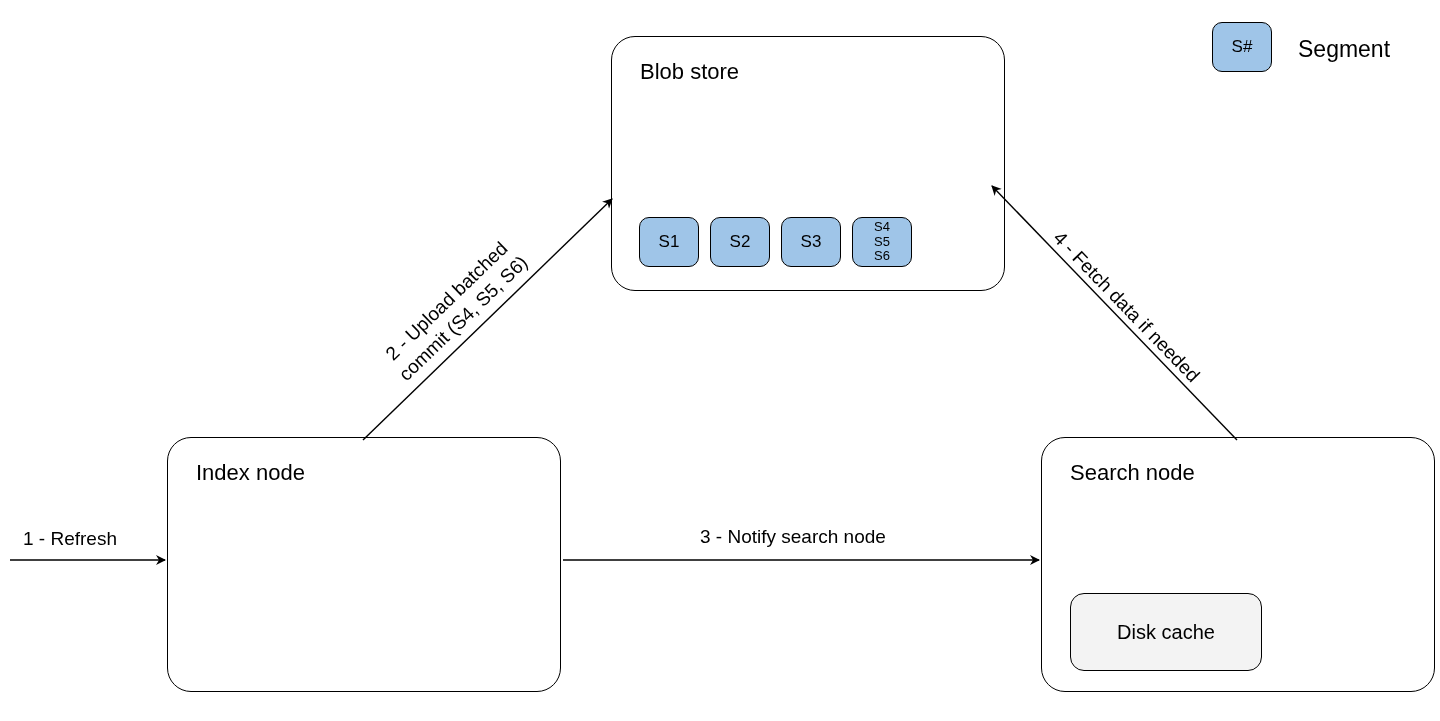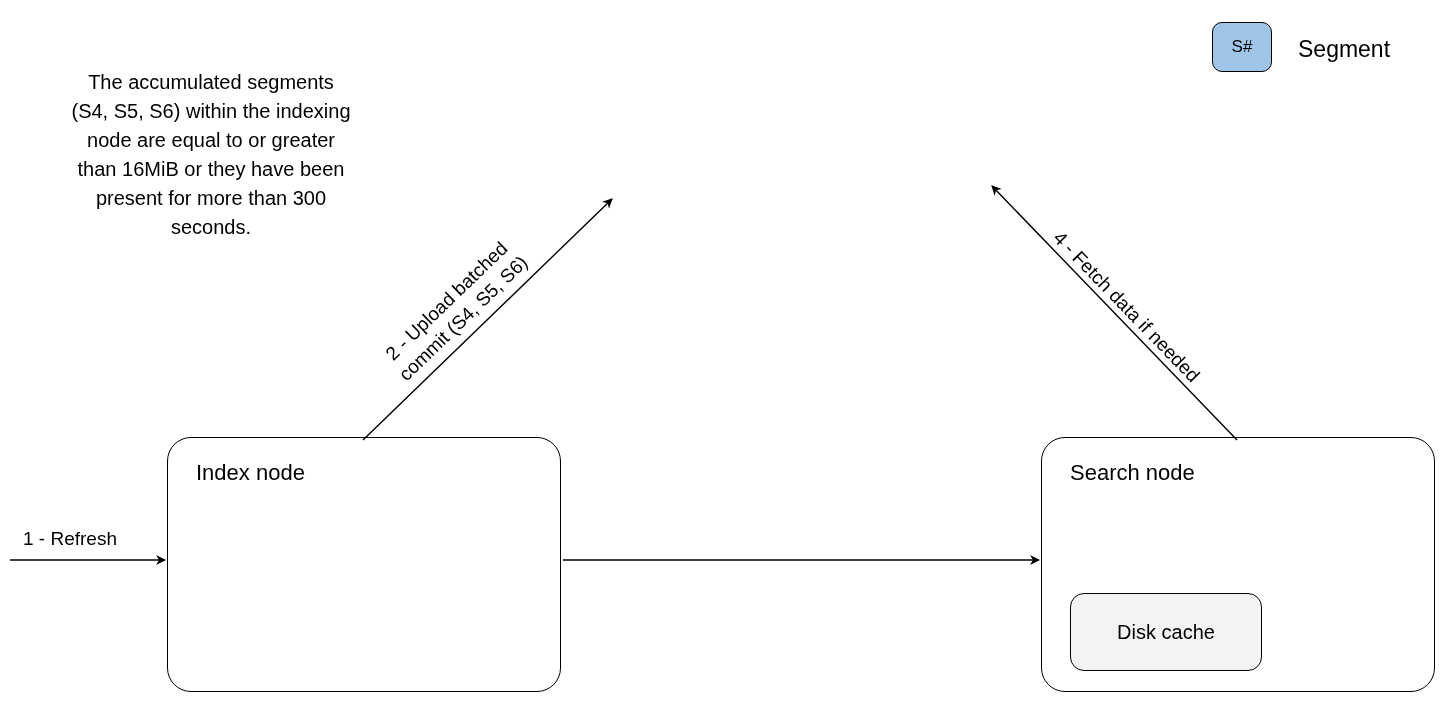--- a/index.html
+++ b/index.html
@@ -94,22 +94,33 @@
   }
   .arrow-head {
     fill: #000;
   }
 </style>
 </head>
 <body>
 
 <div class="canvas">
 
-  <div class="explain" style="left:71px; top:68px;">The accumulated segments (S4, S5, S6) within the indexing node are equal to or greater than 16MiB or they have been present for more than 300 seconds.</div>
 
+  <div class="node-box" style="left:611px; top:36px; width:394px; height:255px;">
+    <div class="node-title" style="left:28px; top:22px;">Blob store</div>
+
+    <div class="segment" style="left:27px; top:180px; width:60px; height:50px;">S1</div>
+    <div class="segment" style="left:98px; top:180px; width:60px; height:50px;">S2</div>
+    <div class="segment" style="left:169px; top:180px; width:60px; height:50px;">S3</div>
+    <div class="segment small-lines" style="left:240px; top:180px; width:60px; height:50px;">
+      <span>S4</span>
+      <span>S5</span>
+      <span>S6</span>
+    </div>
+  </div>
 
   <div class="node-box" style="left:167px; top:437px; width:394px; height:255px;">
     <div class="node-title" style="left:28px; top:22px;">Index node</div>
   </div>
 
   <div class="node-box" style="left:1041px; top:437px; width:394px; height:255px;">
     <div class="node-title" style="left:28px; top:22px;">Search node</div>
 
     <div class="disk-cache" style="left:28px; top:155px; width:192px; height:78px;">Disk cache</div>
   </div>
@@ -134,16 +145,17 @@
     <line class="arrow-line" x1="1237" y1="440" x2="992" y2="186" marker-end="url(#ah)"></line>
   </svg>
 
   <div class="edge-label" style="left:23px; top:527px;">1 - Refresh</div>
 
   <div class="edge-label rot" style="left:370px; top:286px; transform: rotate(-44deg);">
     <span>2 - Upload batched</span><br>
     <span>commit (S4, S5, S6)</span>
   </div>
 
+  <div class="edge-label" style="left:700px; top:525px;">3 - Notify search node</div>
 
   <div class="edge-label rot" style="left:1026px; top:295px; transform: rotate(46deg);">4 - Fetch data if needed</div>
 
 </div>
 
 </body></html>

